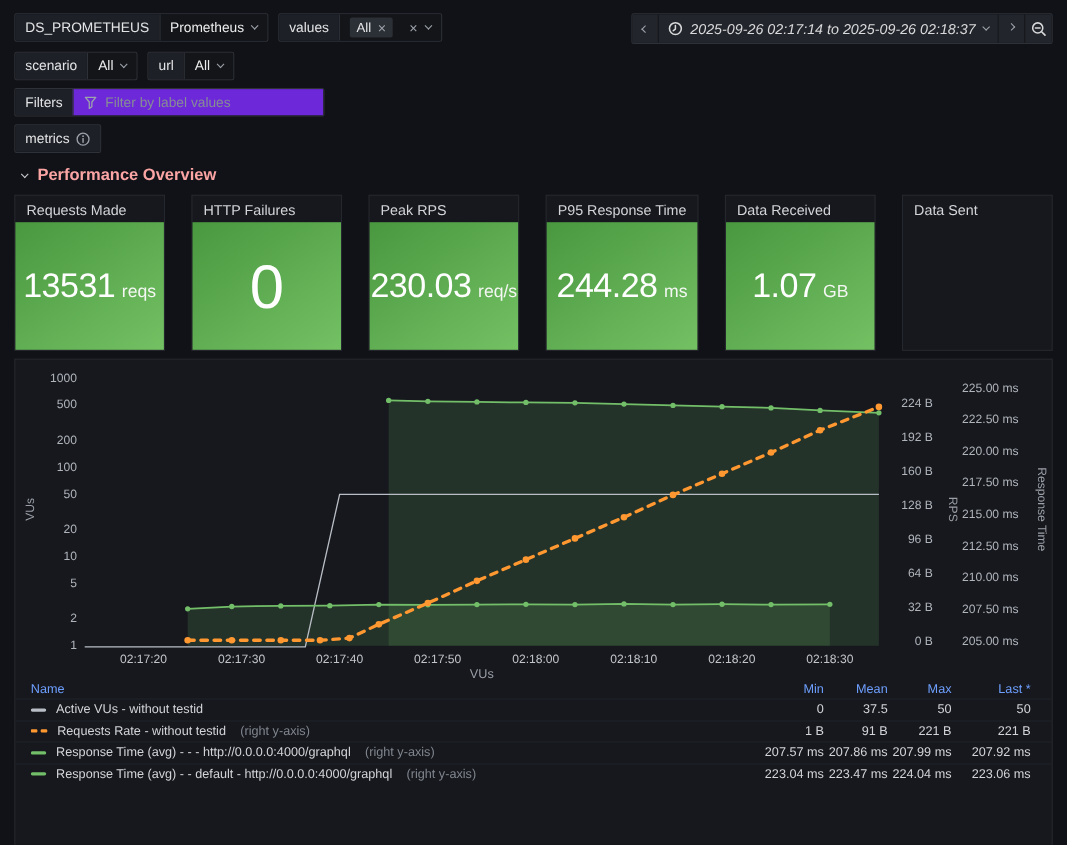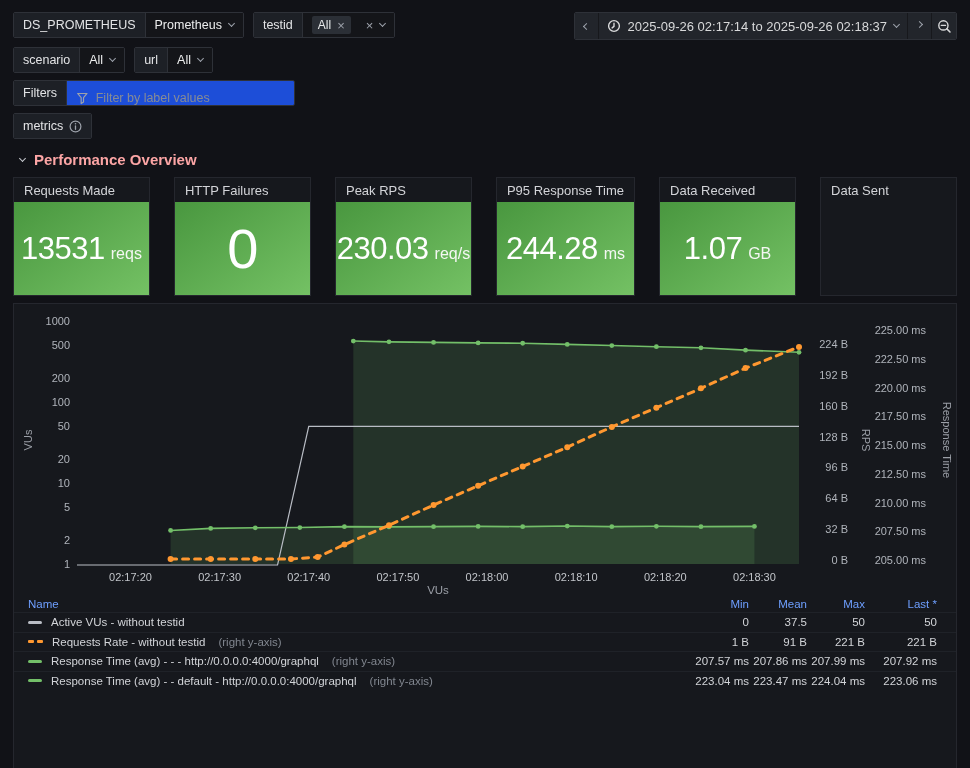--- a/index.html
+++ b/index.html
@@ -13,38 +13,38 @@
   .vrow.first { justify-content:space-between; }
   .left-controls { display:flex; gap:9px; }
   .ctl { display:inline-flex; height:26px; border:1px solid #2e3138; border-radius:2px; overflow:hidden; background:#111217; }
   .ctl .lbl { background:#1d2026; color:#e3e4e6; font-size:12.5px; display:flex; align-items:center; padding:0 9px; white-space:nowrap; gap:6px; }
   .ctl .val { background:#141519; border-left:1px solid #2e3138; color:#eceded; font-size:12.5px; display:flex; align-items:center; padding:0 9px; gap:7px; white-space:nowrap; }
   .chip { background:#2b2f36; border-radius:2px; padding:2px 6px; display:inline-flex; align-items:center; gap:6px; font-size:12px; color:#e8e9ea; }
   .xmark { color:#9da2ab; font-size:13px; line-height:1; }
   .chv { display:inline-block; width:5px; height:5px; border-right:1.5px solid #9da2ab; border-bottom:1.5px solid #9da2ab; transform:rotate(45deg); margin-top:-3px; }
   .chv.left { transform:rotate(135deg); margin:0 0 0 0; }
   .chv.right { transform:rotate(-45deg); }
-  .filters-input { display:flex; align-items:flex-end; gap:7px; background:#1d4ed8; border-left:1px solid #2e3138; padding:0 9px; width:228px; }
+  .filters-input { display:flex; align-items:center; gap:7px; background:#6d28d9; border-left:1px solid #2e3138; padding:0 9px; width:228px; }
   .filters-input input { background:transparent; border:none; outline:none; color:#d8d9da; font-size:12.5px; width:100%; font-family:"Liberation Sans", sans-serif; }
   .filters-input input::placeholder { color:#878c95; }
 
   
-  .time-controls { display:flex; gap:5px; }
+  .time-controls { display:flex; gap:5px;font-style:italic; }
   .btn-group { display:flex; border:1px solid #2e3138; border-radius:2px; overflow:hidden; }
   .tbtn { background:#22252b; color:#d8d9da; display:flex; align-items:center; justify-content:center; height:26px; padding:0 8px; gap:7px; font-size:13px; border-right:1px solid #17181c; cursor:pointer; }
   .tbtn:last-child { border-right:none; }
   .tbtn.narrow { width:24px; padding:0; }
   .icon-svg { display:block; }
 
   
   .section-header { display:flex; align-items:center; gap:9px; margin:12px 13px 9px 20px; }
   .section-header .title { font-size:15px; font-weight:bold; color:#fca5a5; }
 
   
-  .stats-row { display:grid; grid-template-columns:repeat(6,1fr); gap:24px; margin:0 13px; height:119px; }
+  .stats-row { display:grid; grid-template-columns:repeat(6,1fr); gap:24px; margin:0 13px; height:142px; }
   .stat { background:#16181d; border:1px solid #25272e; display:flex; flex-direction:column; }
   .stat .ptitle { font-size:13px; color:#d3d4d8; padding:5px 10px 4px 10px; white-space:nowrap; overflow:hidden; }
   .stat .sbody { flex:1; background:linear-gradient(145deg,#49973f 0%,#74c164 100%); display:flex; align-items:baseline; justify-content:center; padding-top:0; }
   .stat .sbody .inner { display:flex; align-items:baseline; gap:6px; margin:auto; }
   .stat .value { font-size:31px; font-weight:500; color:#ffffff; letter-spacing:-0.5px; }
   .stat .value.xl { font-size:56px; }
   .stat .unit { font-size:16px; font-weight:500; color:#f4f7f3; }
 
   
   .chart-panel { margin:7px 13px 0 13px; height:474px; background:#16181d; border:1px solid #25272e; position:relative; }
@@ -85,21 +85,21 @@
     <div class="vrow first">
       <div class="left-controls">
         <div class="ctl">
           <span class="lbl">DS_PROMETHEUS</span>
           <span class="val">
             <span>Prometheus</span>
             <span class="chv"></span>
           </span>
         </div>
         <div class="ctl">
-          <span class="lbl">testid</span>
+          <span class="lbl">values</span>
           <span class="val">
             <span class="chip">
               <span>All</span>
               <span class="xmark">×</span>
             </span>
             <span class="xmark" style="margin-left:8px;">×</span>
             <span class="chv"></span>
           </span>
         </div>
       </div>

